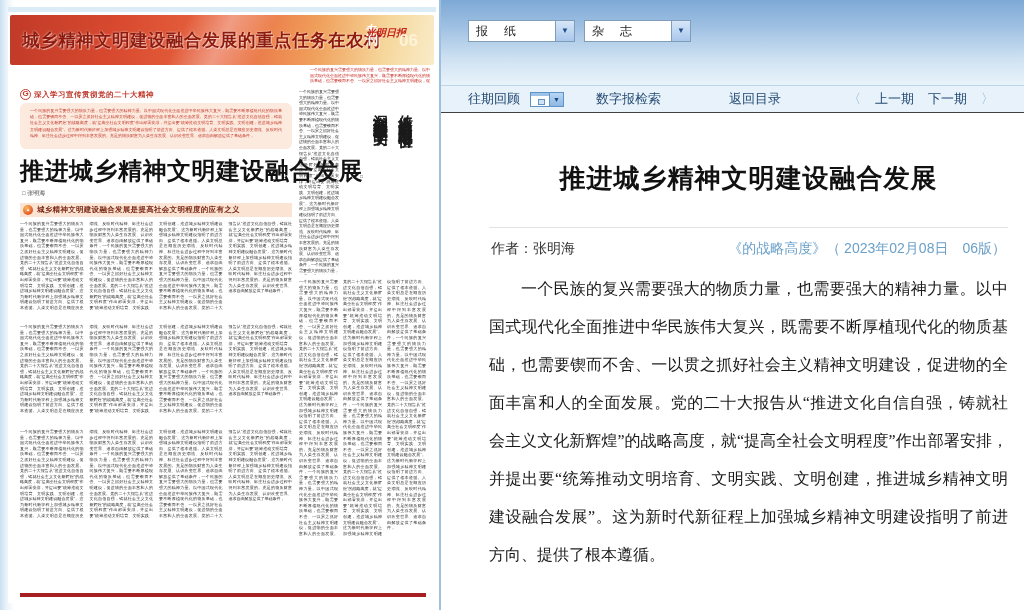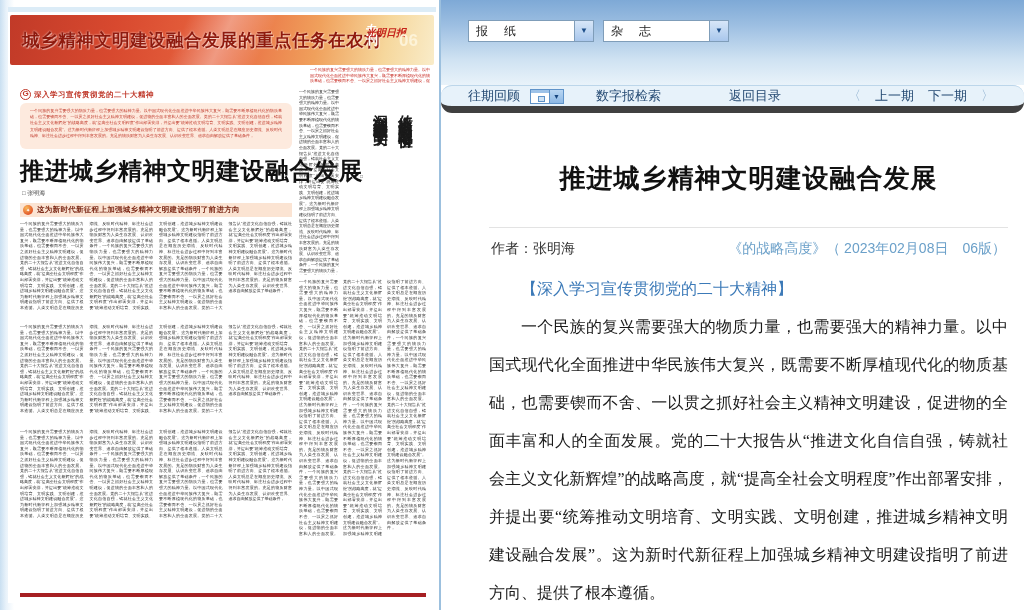--- a/index.html
+++ b/index.html
@@ -62,30 +62,30 @@
   .np-vauthor{writing-mode:vertical-rl;font-size:5px;color:#555;margin-left:8px;margin-top:70px;}
   .np-side-cols{column-count:3;column-gap:5px;font-size:4px;line-height:5.6px;color:#2b2b2b;
     text-align:justify;overflow:hidden;height:306px;margin-top:4px;}
   .np-rule{position:absolute;left:12px;right:10px;bottom:6px;height:4px;background:#a61f22;}
 
   
   .right-panel{flex:1;height:610px;display:flex;flex-direction:column;background:#fff;}
   .rp-header{height:85px;flex:0 0 85px;position:relative;
     background:linear-gradient(to bottom,#7ea9d6 0%,#9dbfe2 30%,#cfe2f2 70%,#e9f3fa 100%);}
   .rp-selects{position:absolute;left:27px;top:20px;display:flex;gap:9px;}
-  .rp-select{width:126px;height:22px;background:#fff;border:1px solid #7f9db9;display:flex;
+  .rp-select{width:107px;height:22px;background:#fff;border:1px solid #7f9db9;display:flex;
     align-items:center;cursor:pointer;}
   .rp-select-label{flex:1;font-size:12px;color:#222;padding-left:7px;letter-spacing:2px;}
   .rp-select-arrow{width:19px;height:20px;background:linear-gradient(#d7e6f8,#a9c7ec);
     border-left:1px solid #7f9db9;color:#1d4e89;font-size:8px;line-height:20px;text-align:center;}
   .rp-dateline{position:absolute;left:262px;top:24px;font-size:13px;font-weight:bold;color:#2b4a73;
     letter-spacing:1px;}
   .rp-toolbar{height:28px;flex:0 0 28px;background:#e7f2fa;border-top:1px solid #bcd6ea;
-    border-bottom:7px solid #404040;display:flex;align-items:center;font-size:13px;color:#254a73;
-    padding:0 30px 0 27px;border-radius:11px;}
+    border-bottom:1px solid #404040;display:flex;align-items:center;font-size:13px;color:#254a73;
+    padding:0 30px 0 27px;}
   .rp-tool{cursor:pointer;white-space:nowrap;}
   .rp-cal{display:flex;margin-left:10px;cursor:pointer;}
   .rp-cal-box{width:20px;height:15px;background:#fff;border:1px solid #5f93c9;position:relative;}
   .rp-cal-box::before{content:"";position:absolute;left:0;top:0;right:0;height:3px;background:#9dc2e8;}
   .rp-cal-box::after{content:"";position:absolute;left:7px;top:6px;width:5px;height:4px;
     border:1px solid #5f93c9;background:#cfe3f5;}
   .rp-cal-btn{width:14px;height:15px;background:linear-gradient(#b9d6f2,#8db8e4);
     border:1px solid #5f93c9;border-left:none;color:#17457e;font-size:7px;line-height:14px;
     text-align:center;}
   .rp-search{margin-left:32px;} .rp-toc{margin-left:68px;}
@@ -129,21 +129,21 @@
             <span class="np-eyebrow-text">深入学习宣传贯彻党的二十大精神</span>
           </div>
           <div class="np-intro">
             <div>一个民族的复兴需要强大的物质力量，也需要强大的精神力量。以中国式现代化全面推进中华民族伟大复兴，既需要不断厚植现代化的物质基础，也需要锲而不舍、一以贯之抓好社会主义精神文明建设，促进物的全面丰富和人的全面发展。党的二十大报告从“推进文化自信自强，铸就社会主义文化新辉煌”的战略高度，就“提高全社会文明程度”作出部署安排，并提出要“统筹推动文明培育、文明实践、文明创建，推进城乡精神文明建设融合发展”。这为新时代新征程上加强城乡精神文明建设指明了前进方向、提供了根本遵循。人类文明总是在顺应历史潮流、反映时代精神、标注社会进步过程中得到丰富发展的。充足的物质财富为人类生存发展、认识改变世界、追求自由解放提供了基础条件，</div>
           </div>
           <div class="np-headline">推进城乡精神文明建设融合发展</div>
           <div class="np-author">□ 张明海</div>
 
           <div class="np-secbar">
             <span class="np-secicon">✦</span>
-            <span class="np-sectext">这为新时代新征程上加强城乡精神文明建设指明了前进方向</span>
+            <span class="np-sectext">城乡精神文明建设融合发展是提高社会文明程度的应有之义</span>
           </div>
           <div class="np-cols cols4 h98">一个民族的复兴需要强大的物质力量，也需要强大的精神力量。以中国式现代化全面推进中华民族伟大复兴，既需要不断厚植现代化的物质基础，也需要锲而不舍、一以贯之抓好社会主义精神文明建设，促进物的全面丰富和人的全面发展。党的二十大报告从“推进文化自信自强，铸就社会主义文化新辉煌”的战略高度，就“提高全社会文明程度”作出部署安排，并提出要“统筹推动文明培育、文明实践、文明创建，推进城乡精神文明建设融合发展”。这为新时代新征程上加强城乡精神文明建设指明了前进方向、提供了根本遵循。人类文明总是在顺应历史潮流、反映时代精神、标注社会进步过程中得到丰富发展的。充足的物质财富为人类生存发展、认识改变世界、追求自由解放提供了基础条件，一个民族的复兴需要强大的物质力量，也需要强大的精神力量。以中国式现代化全面推进中华民族伟大复兴，既需要不断厚植现代化的物质基础，也需要锲而不舍、一以贯之抓好社会主义精神文明建设，促进物的全面丰富和人的全面发展。党的二十大报告从“推进文化自信自强，铸就社会主义文化新辉煌”的战略高度，就“提高全社会文明程度”作出部署安排，并提出要“统筹推动文明培育、文明实践、文明创建，推进城乡精神文明建设融合发展”。这为新时代新征程上加强城乡精神文明建设指明了前进方向、提供了根本遵循。人类文明总是在顺应历史潮流、反映时代精神、标注社会进步过程中得到丰富发展的。充足的物质财富为人类生存发展、认识改变世界、追求自由解放提供了基础条件，一个民族的复兴需要强大的物质力量，也需要强大的精神力量。以中国式现代化全面推进中华民族伟大复兴，既需要不断厚植现代化的物质基础，也需要锲而不舍、一以贯之抓好社会主义精神文明建设，促进物的全面丰富和人的全面发展。党的二十大报告从“推进文化自信自强，铸就社会主义文化新辉煌”的战略高度，就“提高全社会文明程度”作出部署安排，并提出要“统筹推动文明培育、文明实践、文明创建，推进城乡精神文明建设融合发展”。这为新时代新征程上加强城乡精神文明建设指明了前进方向、提供了根本遵循。人类文明总是在顺应历史潮流、反映时代精神、标注社会进步过程中得到丰富发展的。充足的物质财富为人类生存发展、认识改变世界、追求自由解放提供了基础条件，</div>
 
           <div class="np-cols cols4 h100">一个民族的复兴需要强大的物质力量，也需要强大的精神力量。以中国式现代化全面推进中华民族伟大复兴，既需要不断厚植现代化的物质基础，也需要锲而不舍、一以贯之抓好社会主义精神文明建设，促进物的全面丰富和人的全面发展。党的二十大报告从“推进文化自信自强，铸就社会主义文化新辉煌”的战略高度，就“提高全社会文明程度”作出部署安排，并提出要“统筹推动文明培育、文明实践、文明创建，推进城乡精神文明建设融合发展”。这为新时代新征程上加强城乡精神文明建设指明了前进方向、提供了根本遵循。人类文明总是在顺应历史潮流、反映时代精神、标注社会进步过程中得到丰富发展的。充足的物质财富为人类生存发展、认识改变世界、追求自由解放提供了基础条件，一个民族的复兴需要强大的物质力量，也需要强大的精神力量。以中国式现代化全面推进中华民族伟大复兴，既需要不断厚植现代化的物质基础，也需要锲而不舍、一以贯之抓好社会主义精神文明建设，促进物的全面丰富和人的全面发展。党的二十大报告从“推进文化自信自强，铸就社会主义文化新辉煌”的战略高度，就“提高全社会文明程度”作出部署安排，并提出要“统筹推动文明培育、文明实践、文明创建，推进城乡精神文明建设融合发展”。这为新时代新征程上加强城乡精神文明建设指明了前进方向、提供了根本遵循。人类文明总是在顺应历史潮流、反映时代精神、标注社会进步过程中得到丰富发展的。充足的物质财富为人类生存发展、认识改变世界、追求自由解放提供了基础条件，一个民族的复兴需要强大的物质力量，也需要强大的精神力量。以中国式现代化全面推进中华民族伟大复兴，既需要不断厚植现代化的物质基础，也需要锲而不舍、一以贯之抓好社会主义精神文明建设，促进物的全面丰富和人的全面发展。党的二十大报告从“推进文化自信自强，铸就社会主义文化新辉煌”的战略高度，就“提高全社会文明程度”作出部署安排，并提出要“统筹推动文明培育、文明实践、文明创建，推进城乡精神文明建设融合发展”。这为新时代新征程上加强城乡精神文明建设指明了前进方向、提供了根本遵循。人类文明总是在顺应历史潮流、反映时代精神、标注社会进步过程中得到丰富发展的。充足的物质财富为人类生存发展、认识改变世界、追求自由解放提供了基础条件，</div>
 
           <div class="np-cols cols4 h118">一个民族的复兴需要强大的物质力量，也需要强大的精神力量。以中国式现代化全面推进中华民族伟大复兴，既需要不断厚植现代化的物质基础，也需要锲而不舍、一以贯之抓好社会主义精神文明建设，促进物的全面丰富和人的全面发展。党的二十大报告从“推进文化自信自强，铸就社会主义文化新辉煌”的战略高度，就“提高全社会文明程度”作出部署安排，并提出要“统筹推动文明培育、文明实践、文明创建，推进城乡精神文明建设融合发展”。这为新时代新征程上加强城乡精神文明建设指明了前进方向、提供了根本遵循。人类文明总是在顺应历史潮流、反映时代精神、标注社会进步过程中得到丰富发展的。充足的物质财富为人类生存发展、认识改变世界、追求自由解放提供了基础条件，一个民族的复兴需要强大的物质力量，也需要强大的精神力量。以中国式现代化全面推进中华民族伟大复兴，既需要不断厚植现代化的物质基础，也需要锲而不舍、一以贯之抓好社会主义精神文明建设，促进物的全面丰富和人的全面发展。党的二十大报告从“推进文化自信自强，铸就社会主义文化新辉煌”的战略高度，就“提高全社会文明程度”作出部署安排，并提出要“统筹推动文明培育、文明实践、文明创建，推进城乡精神文明建设融合发展”。这为新时代新征程上加强城乡精神文明建设指明了前进方向、提供了根本遵循。人类文明总是在顺应历史潮流、反映时代精神、标注社会进步过程中得到丰富发展的。充足的物质财富为人类生存发展、认识改变世界、追求自由解放提供了基础条件，一个民族的复兴需要强大的物质力量，也需要强大的精神力量。以中国式现代化全面推进中华民族伟大复兴，既需要不断厚植现代化的物质基础，也需要锲而不舍、一以贯之抓好社会主义精神文明建设，促进物的全面丰富和人的全面发展。党的二十大报告从“推进文化自信自强，铸就社会主义文化新辉煌”的战略高度，就“提高全社会文明程度”作出部署安排，并提出要“统筹推动文明培育、文明实践、文明创建，推进城乡精神文明建设融合发展”。这为新时代新征程上加强城乡精神文明建设指明了前进方向、提供了根本遵循。人类文明总是在顺应历史潮流、反映时代精神、标注社会进步过程中得到丰富发展的。充足的物质财富为人类生存发展、认识改变世界、追求自由解放提供了基础条件，</div>
         </div>
 
         <div class="np-side">
           <div class="np-side-top">
@@ -196,19 +196,18 @@
     </div>
 
     <div class="rp-content">
       <div class="rp-title">推进城乡精神文明建设融合发展</div>
       <hr class="rp-hr">
       <div class="rp-meta">
         <span class="rp-meta-author">作者：张明海</span>
         <span class="rp-meta-source">《的战略高度》（ 2023年02月08日　06版）</span>
       </div>
       <div class="rp-body">
-        <p class="rp-eyebrow">【深入学习宣传贯彻党的二十大精神】</p>
         <p>一个民族的复兴需要强大的物质力量，也需要强大的精神力量。以中国式现代化全面推进中华民族伟大复兴，既需要不断厚植现代化的物质基础，也需要锲而不舍、一以贯之抓好社会主义精神文明建设，促进物的全面丰富和人的全面发展。党的二十大报告从“推进文化自信自强，铸就社会主义文化新辉煌”的战略高度，就“提高全社会文明程度”作出部署安排，并提出要“统筹推动文明培育、文明实践、文明创建，推进城乡精神文明建设融合发展”。这为新时代新征程上加强城乡精神文明建设指明了前进方向、提供了根本遵循。</p>
 
       </div>
     </div>
   </div>
 </div>
 
 </body></html>

